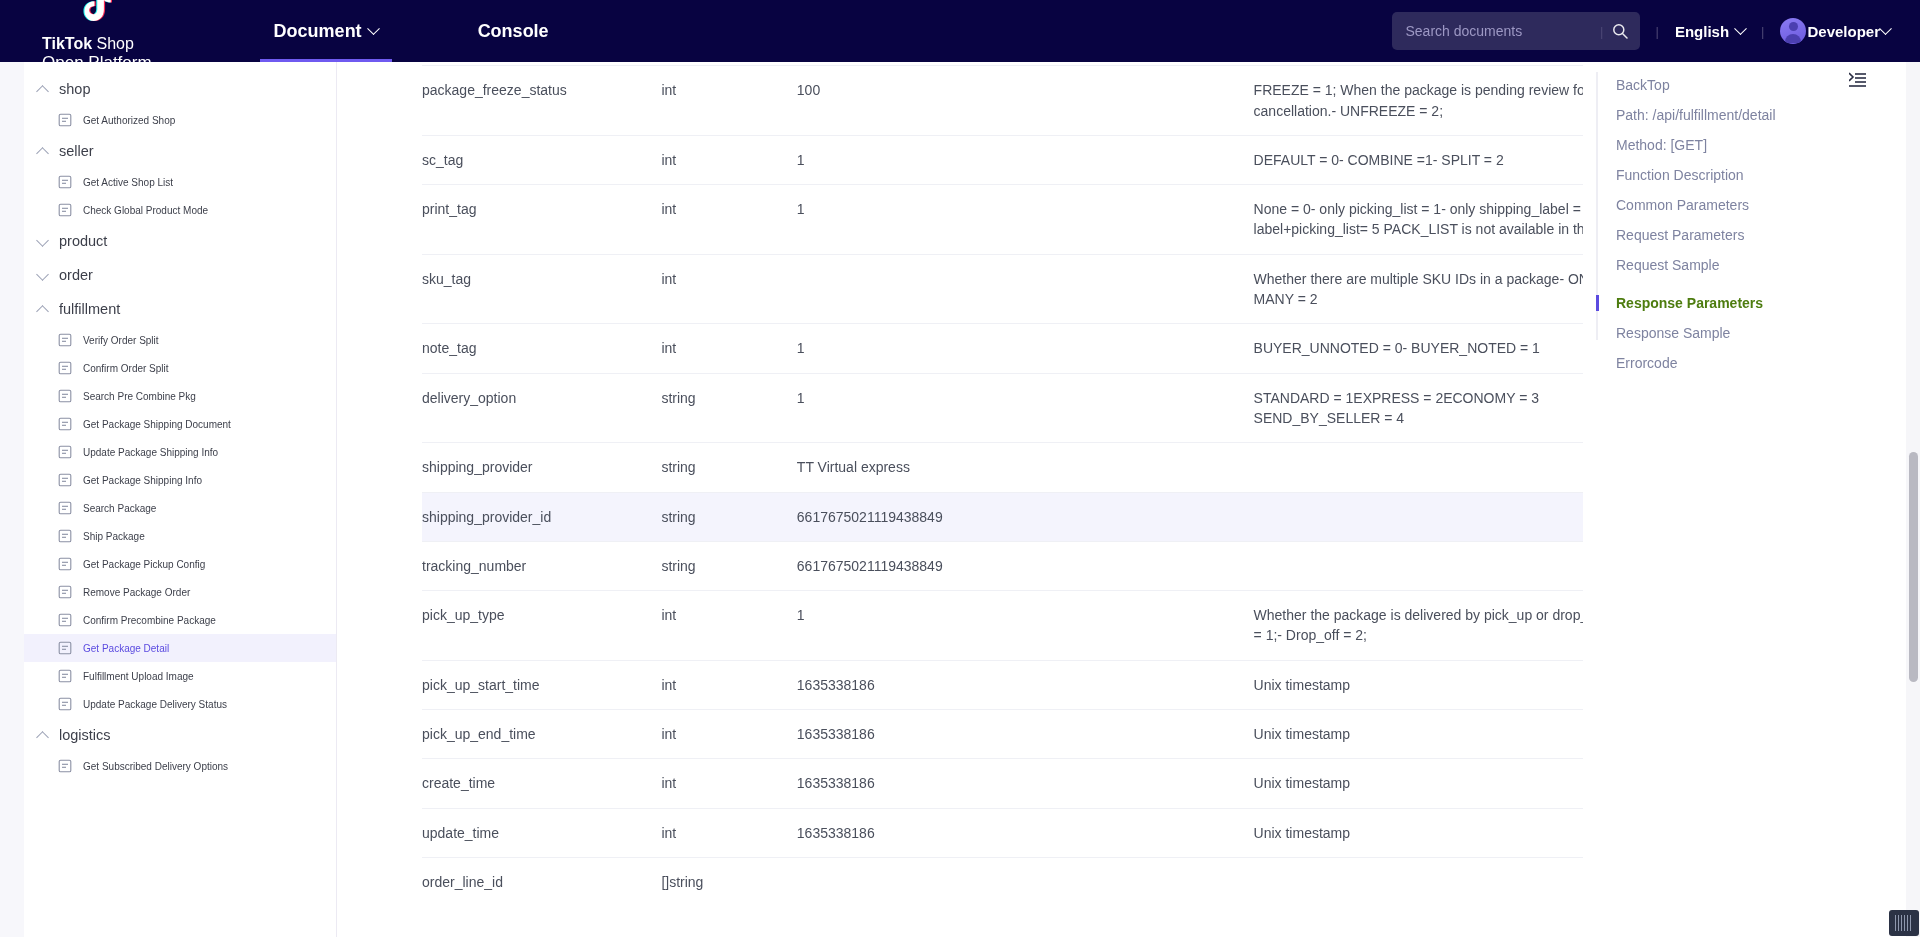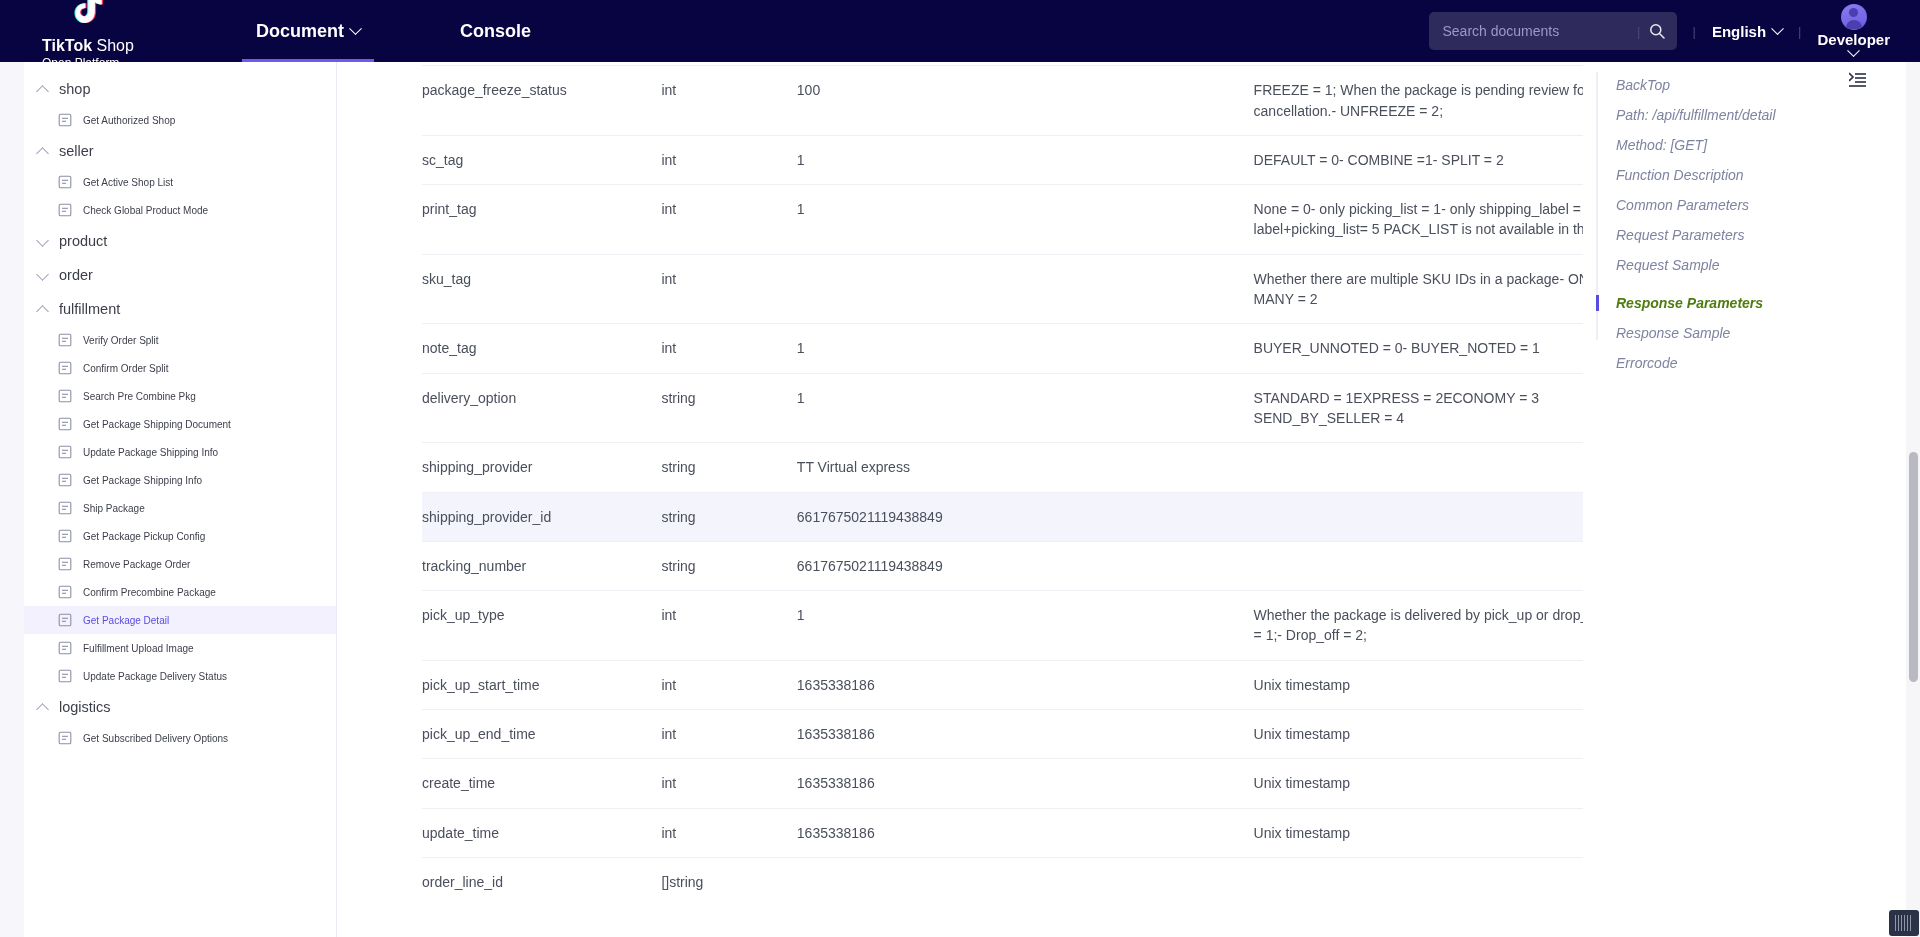--- a/index.html
+++ b/index.html
@@ -27,21 +27,21 @@
     position: relative;
     width: 32px; height: 36px;
     flex: 0 0 32px;
   }
   .brand-text {
     color: #fff; line-height: 1.18;
     font-size: 16px;
   }
   .brand-line1 { font-weight: 400; }
   .brand-line1 b { font-weight: 700; }
-  .brand-line2 { font-weight: 400; font-size: 12px; }
+  .brand-line2 { font-weight: 400; font-size: 17px; }
 
   .nav { display: flex; align-items: center; margin-left: 120px; gap: 96px; }
   .nav-item {
     color: #fff; font-size: 18px; font-weight: 700;
     display: flex; align-items: center; gap: 7px;
     cursor: pointer; position: relative; height: 62px;
     padding: 0 2px;
   }
   .nav-item.active::after {
     content: ""; position: absolute; bottom: 0; left: -12px; right: -12px;
@@ -73,21 +73,21 @@
   .search-box input::placeholder { color: #9d98c4; }
   .search-ic { width: 16px; height: 16px; flex: 0 0 16px; opacity: .9; }
   .sep {
     color: #4c4775; font-size: 13px; margin: 0 16px; user-select: none;
   }
   .lang {
     color: #fff; font-size: 15px; font-weight: 700;
     display: flex; align-items: center; gap: 7px; cursor: pointer;
   }
   .user {
-    display: flex; align-items: center; gap: 1px; cursor: pointer; flex-direction: column;
+    display: flex; align-items: center; gap: 1px; cursor: pointer;
   }
   .avatar {
     width: 26px; height: 26px; border-radius: 50%;
     background: linear-gradient(160deg,#8b7cf3,#6a58dd);
     display: flex; align-items: flex-end; justify-content: center;
     overflow: hidden; position: relative;
   }
   .avatar::before {
     content: ""; position: absolute; top: 4px;
     width: 9px; height: 9px; border-radius: 50%; background: #4b3fb0;
@@ -170,21 +170,20 @@
   td.c-type { width: 86px; }
   td.c-val  { width: 290px; word-break: break-all; }
   td.c-desc { width: 272px; }
   td.pad-bm { padding-bottom: 22px; }
 
   
   .toc {
     position: absolute; top: 0; left: 1583px;
     width: 337px; height: 875px;
     background: #fff;
-    font-style: italic;
   }
   .toc-inner { position: relative; padding-top: 8px; }
   .toc-rail {
     position: absolute; left: 13px; top: 10px;
     width: 2px; height: 268px; background: #eeeef4;
   }
   .toc-item {
     position: relative;
     height: 30px; display: flex; align-items: center;
     padding-left: 33px;
@@ -375,20 +374,28 @@
               <line x1="4" y1="8.3" x2="8" y2="8.3" stroke="#8b90a4" stroke-width="1.1"></line>
             </svg></span>
           <span>Get Package Shipping Info</span>
         </div>
         <div class="leaf">
           <span class="doc-ic"><svg width="14" height="14" viewBox="0 0 14 14">
               <rect x="1.2" y="1.2" width="11.6" height="11.6" rx="1.4" fill="none" stroke="#8b90a4" stroke-width="1.1"></rect>
               <line x1="4" y1="5.3" x2="10" y2="5.3" stroke="#8b90a4" stroke-width="1.1"></line>
               <line x1="4" y1="8.3" x2="8" y2="8.3" stroke="#8b90a4" stroke-width="1.1"></line>
             </svg></span>
+          <span>Search Package</span>
+        </div>
+        <div class="leaf">
+          <span class="doc-ic"><svg width="14" height="14" viewBox="0 0 14 14">
+              <rect x="1.2" y="1.2" width="11.6" height="11.6" rx="1.4" fill="none" stroke="#8b90a4" stroke-width="1.1"></rect>
+              <line x1="4" y1="5.3" x2="10" y2="5.3" stroke="#8b90a4" stroke-width="1.1"></line>
+              <line x1="4" y1="8.3" x2="8" y2="8.3" stroke="#8b90a4" stroke-width="1.1"></line>
+            </svg></span>
           <span>Ship Package</span>
         </div>
         <div class="leaf">
           <span class="doc-ic"><svg width="14" height="14" viewBox="0 0 14 14">
               <rect x="1.2" y="1.2" width="11.6" height="11.6" rx="1.4" fill="none" stroke="#8b90a4" stroke-width="1.1"></rect>
               <line x1="4" y1="5.3" x2="10" y2="5.3" stroke="#8b90a4" stroke-width="1.1"></line>
               <line x1="4" y1="8.3" x2="8" y2="8.3" stroke="#8b90a4" stroke-width="1.1"></line>
             </svg></span>
           <span>Get Package Pickup Config</span>
         </div>

